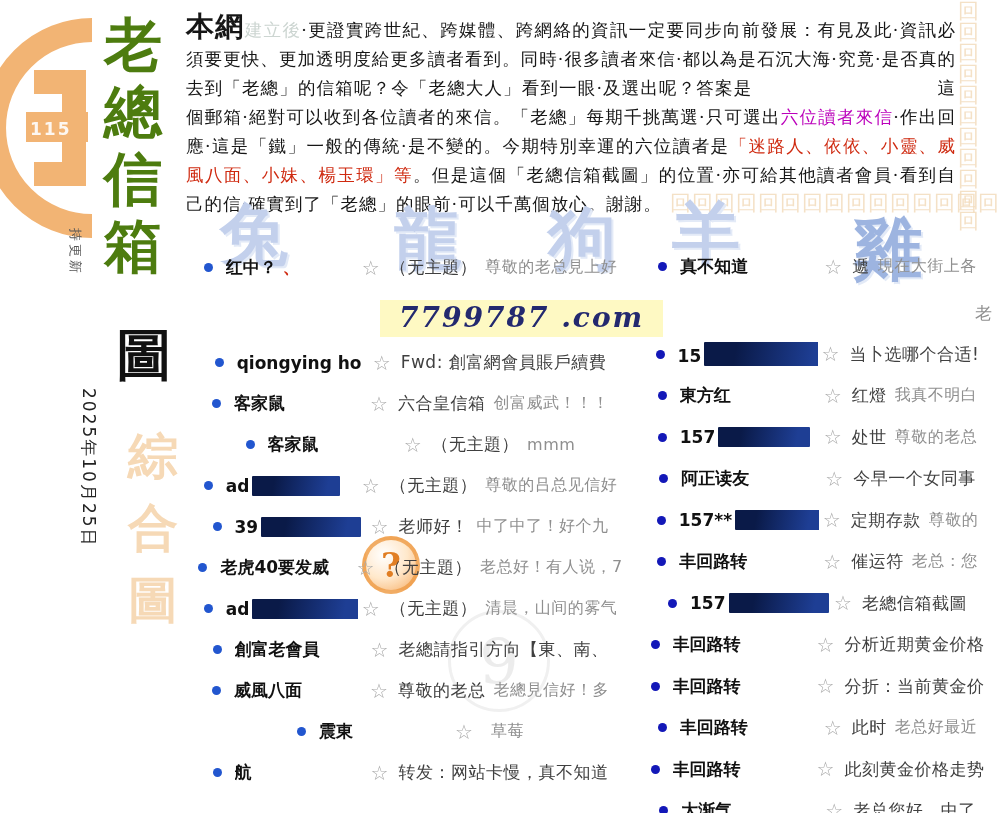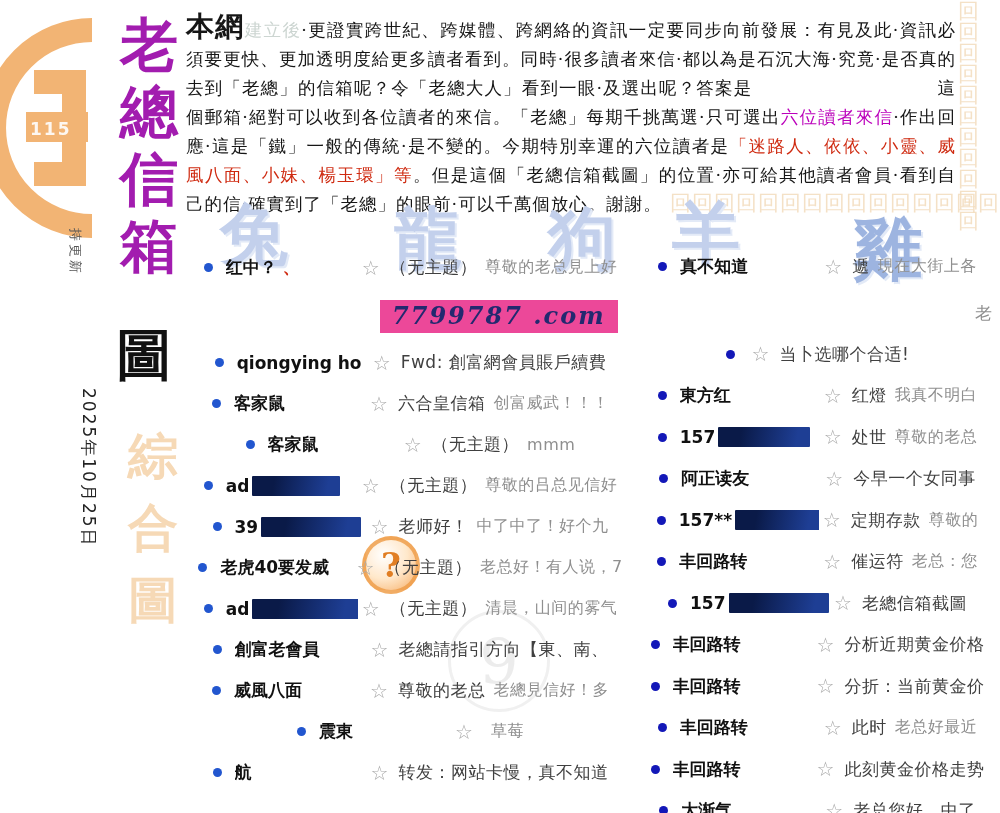--- a/index.html
+++ b/index.html
@@ -7,22 +7,22 @@
        font-family:"DejaVu Sans",sans-serif;}
   
   .meander{position:absolute;color:#f3dcbd;font-size:21px;line-height:21px;letter-spacing:1px;
            font-family:Liberation Sans, sans-serif;opacity:.85;user-select:none;}
   #meander-v{right:2px;top:0;width:40px;word-break:break-all;}
   #meander-h{right:0;top:192px;width:330px;white-space:nowrap;overflow:hidden;}
   
   #logo{position:absolute;left:0;top:12px;}
   
   .vtitle{position:absolute;left:104px;top:12px;width:74px;font-family:"DejaVu Serif",serif;
-          font-weight:700;font-size:58px;line-height:67px;color:#a21caf;word-break:break-all;
-          text-align:right;}
+          font-weight:700;font-size:58px;line-height:67px;color:#4d7c0f;word-break:break-all;
+          text-align:left;}
   .vtitle2{position:absolute;left:112px;top:318px;width:64px;font-family:"DejaVu Serif",serif;
            font-weight:700;font-size:56px;color:#111;text-align:center;}
   .vsub{position:absolute;left:124px;top:420px;width:58px;font-family:"DejaVu Serif",serif;
         font-weight:700;font-size:50px;line-height:72px;color:var(--accent_orange_light);
         word-break:break-all;text-align:center;}
   .side-note{position:absolute;left:84px;top:228px;transform-origin:0 0;transform:rotate(90deg);
              font-size:13px;color:#555;letter-spacing:3px;white-space:nowrap;}
   .vdate{position:absolute;left:100px;top:388px;transform-origin:0 0;transform:rotate(90deg);
          font-size:17px;color:#222;letter-spacing:2px;white-space:nowrap;}
   
@@ -31,22 +31,22 @@
   .intro .lead{font-size:28px;font-weight:700;}
   .intro .lead-faded{color:#8fa39a;opacity:.45;}
   .gap-spacer{display:inline-block;width:185px;}
   .hl-magenta{color:var(--magenta);}
   .hl-red{color:var(--red);}
   
   .zc{position:absolute;font-family:"DejaVu Serif",serif;font-weight:700;font-size:68px;
       color:var(--watermark_blue);text-shadow:2px 2px 0 #e3eaf7;user-select:none;}
   .zc0{left:220px;top:190px;} .zc1{left:394px;top:194px;} .zc2{left:548px;top:194px;}
   .zc3{left:672px;top:188px;} .zc4{left:854px;top:204px;color:#9db4e0;}
-  #site-mark{position:absolute;left:380px;top:300px;background:#ec4899;padding:1px 12px 3px;
-             font-family:"DejaVu Serif",serif;font-style:italic;font-weight:700;font-size:24px;
+  #site-mark{position:absolute;left:380px;top:300px;background:#fef9c3;padding:1px 19px 3px;
+             font-family:"DejaVu Serif",serif;font-style:italic;font-weight:700;font-size:28px;
              color:var(--site_navy);letter-spacing:2px;}
   #q-badge{position:absolute;left:362px;top:536px;width:58px;height:58px;border-radius:50%;
            background:radial-gradient(circle at 35% 30%,#ffffff 0%,#ffe7c8 50%,#f6a85c 100%);
            border:4px solid rgba(238,150,60,.8);box-sizing:border-box;display:flex;
            align-items:center;justify-content:center;font-family:"DejaVu Serif",serif;
            font-weight:700;font-size:34px;color:#e07818;opacity:.95;}
   #circle9{position:absolute;left:448px;top:610px;width:96px;height:96px;border-radius:50%;
            border:3px solid #e4e4e4;color:#dedede;font-size:62px;display:flex;align-items:center;
            justify-content:center;opacity:.55;font-family:"DejaVu Serif",serif;}
   
@@ -199,20 +199,21 @@
       <span class="mname"><span>真不知道</span></span>
       <span class="star">☆</span>
       <span class="msubject">遞</span>
       <span class="mpreview">現在大街上各</span>
     </div>
     <div class="cont-row">
       <span>老</span>
     </div>
     <div class="mrow">
       <span class="bullet"></span>
+      <span class="mname"><span>15</span><span class="redact" style="width: 128px; height: 24px;"></span></span>
       <span class="star">☆</span>
       <span class="msubject">当卜选哪个合适!</span>
     </div>
     <div class="mrow">
       <span class="bullet"></span>
       <span class="mname"><span>東方红</span></span>
       <span class="star">☆</span>
       <span class="msubject">红燈</span>
       <span class="mpreview">我真不明白</span>
     </div>

